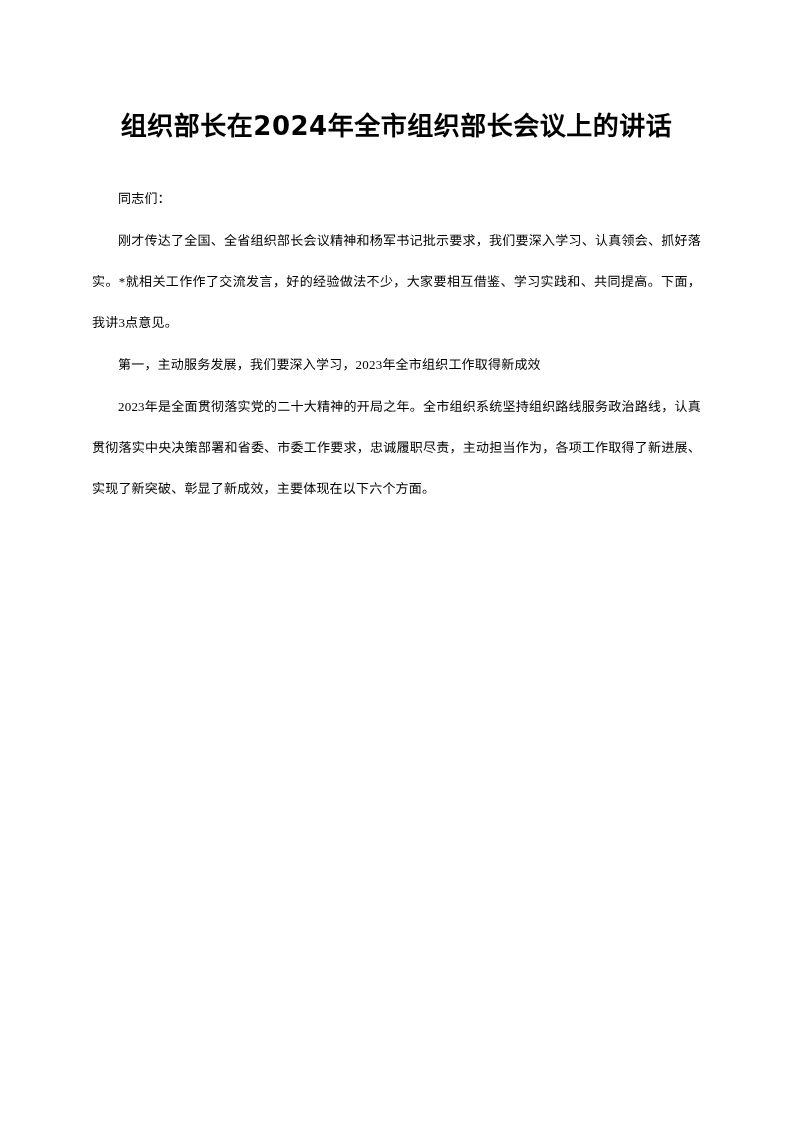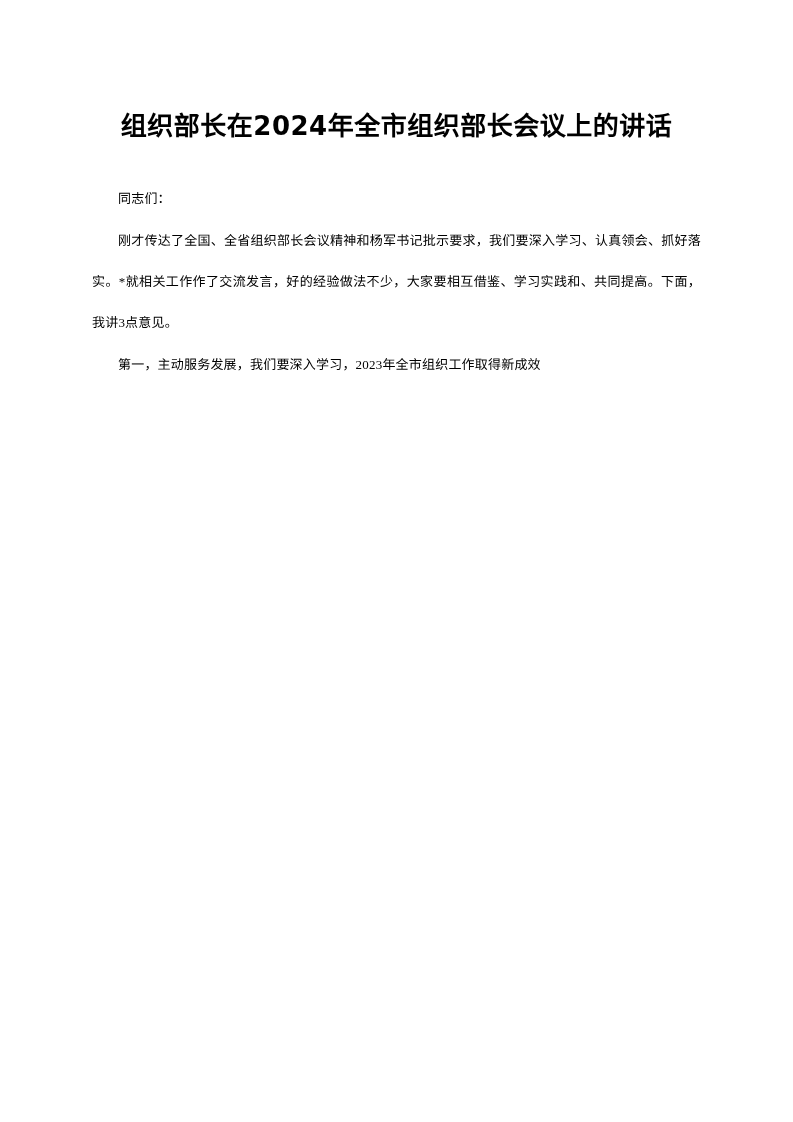--- a/index.html
+++ b/index.html
@@ -47,13 +47,14 @@
 </style>
 </head>
 <body>
 
 <div class="page">
   <h1 class="doc-title">组织部长在2024年全市组织部长会议上的讲话</h1>
 
   <p class="para salutation">同志们：</p>
   <p class="para">刚才传达了全国、全省组织部长会议精神和杨军书记批示要求，我们要深入学习、认真领会、抓好落实。*就相关工作作了交流发言，好的经验做法不少，大家要相互借鉴、学习实践和、共同提高。下面，我讲3点意见。</p>
   <p class="para">第一，主动服务发展，我们要深入学习，2023年全市组织工作取得新成效</p>
+  <p class="para">2023年是全面贯彻落实党的二十大精神的开局之年。全市组织系统坚持组织路线服务政治路线，认真贯彻落实中央决策部署和省委、市委工作要求，忠诚履职尽责，主动担当作为，各项工作取得了新进展、实现了新突破、彰显了新成效，主要体现在以下六个方面。</p>
 </div>
 
 </body></html>

